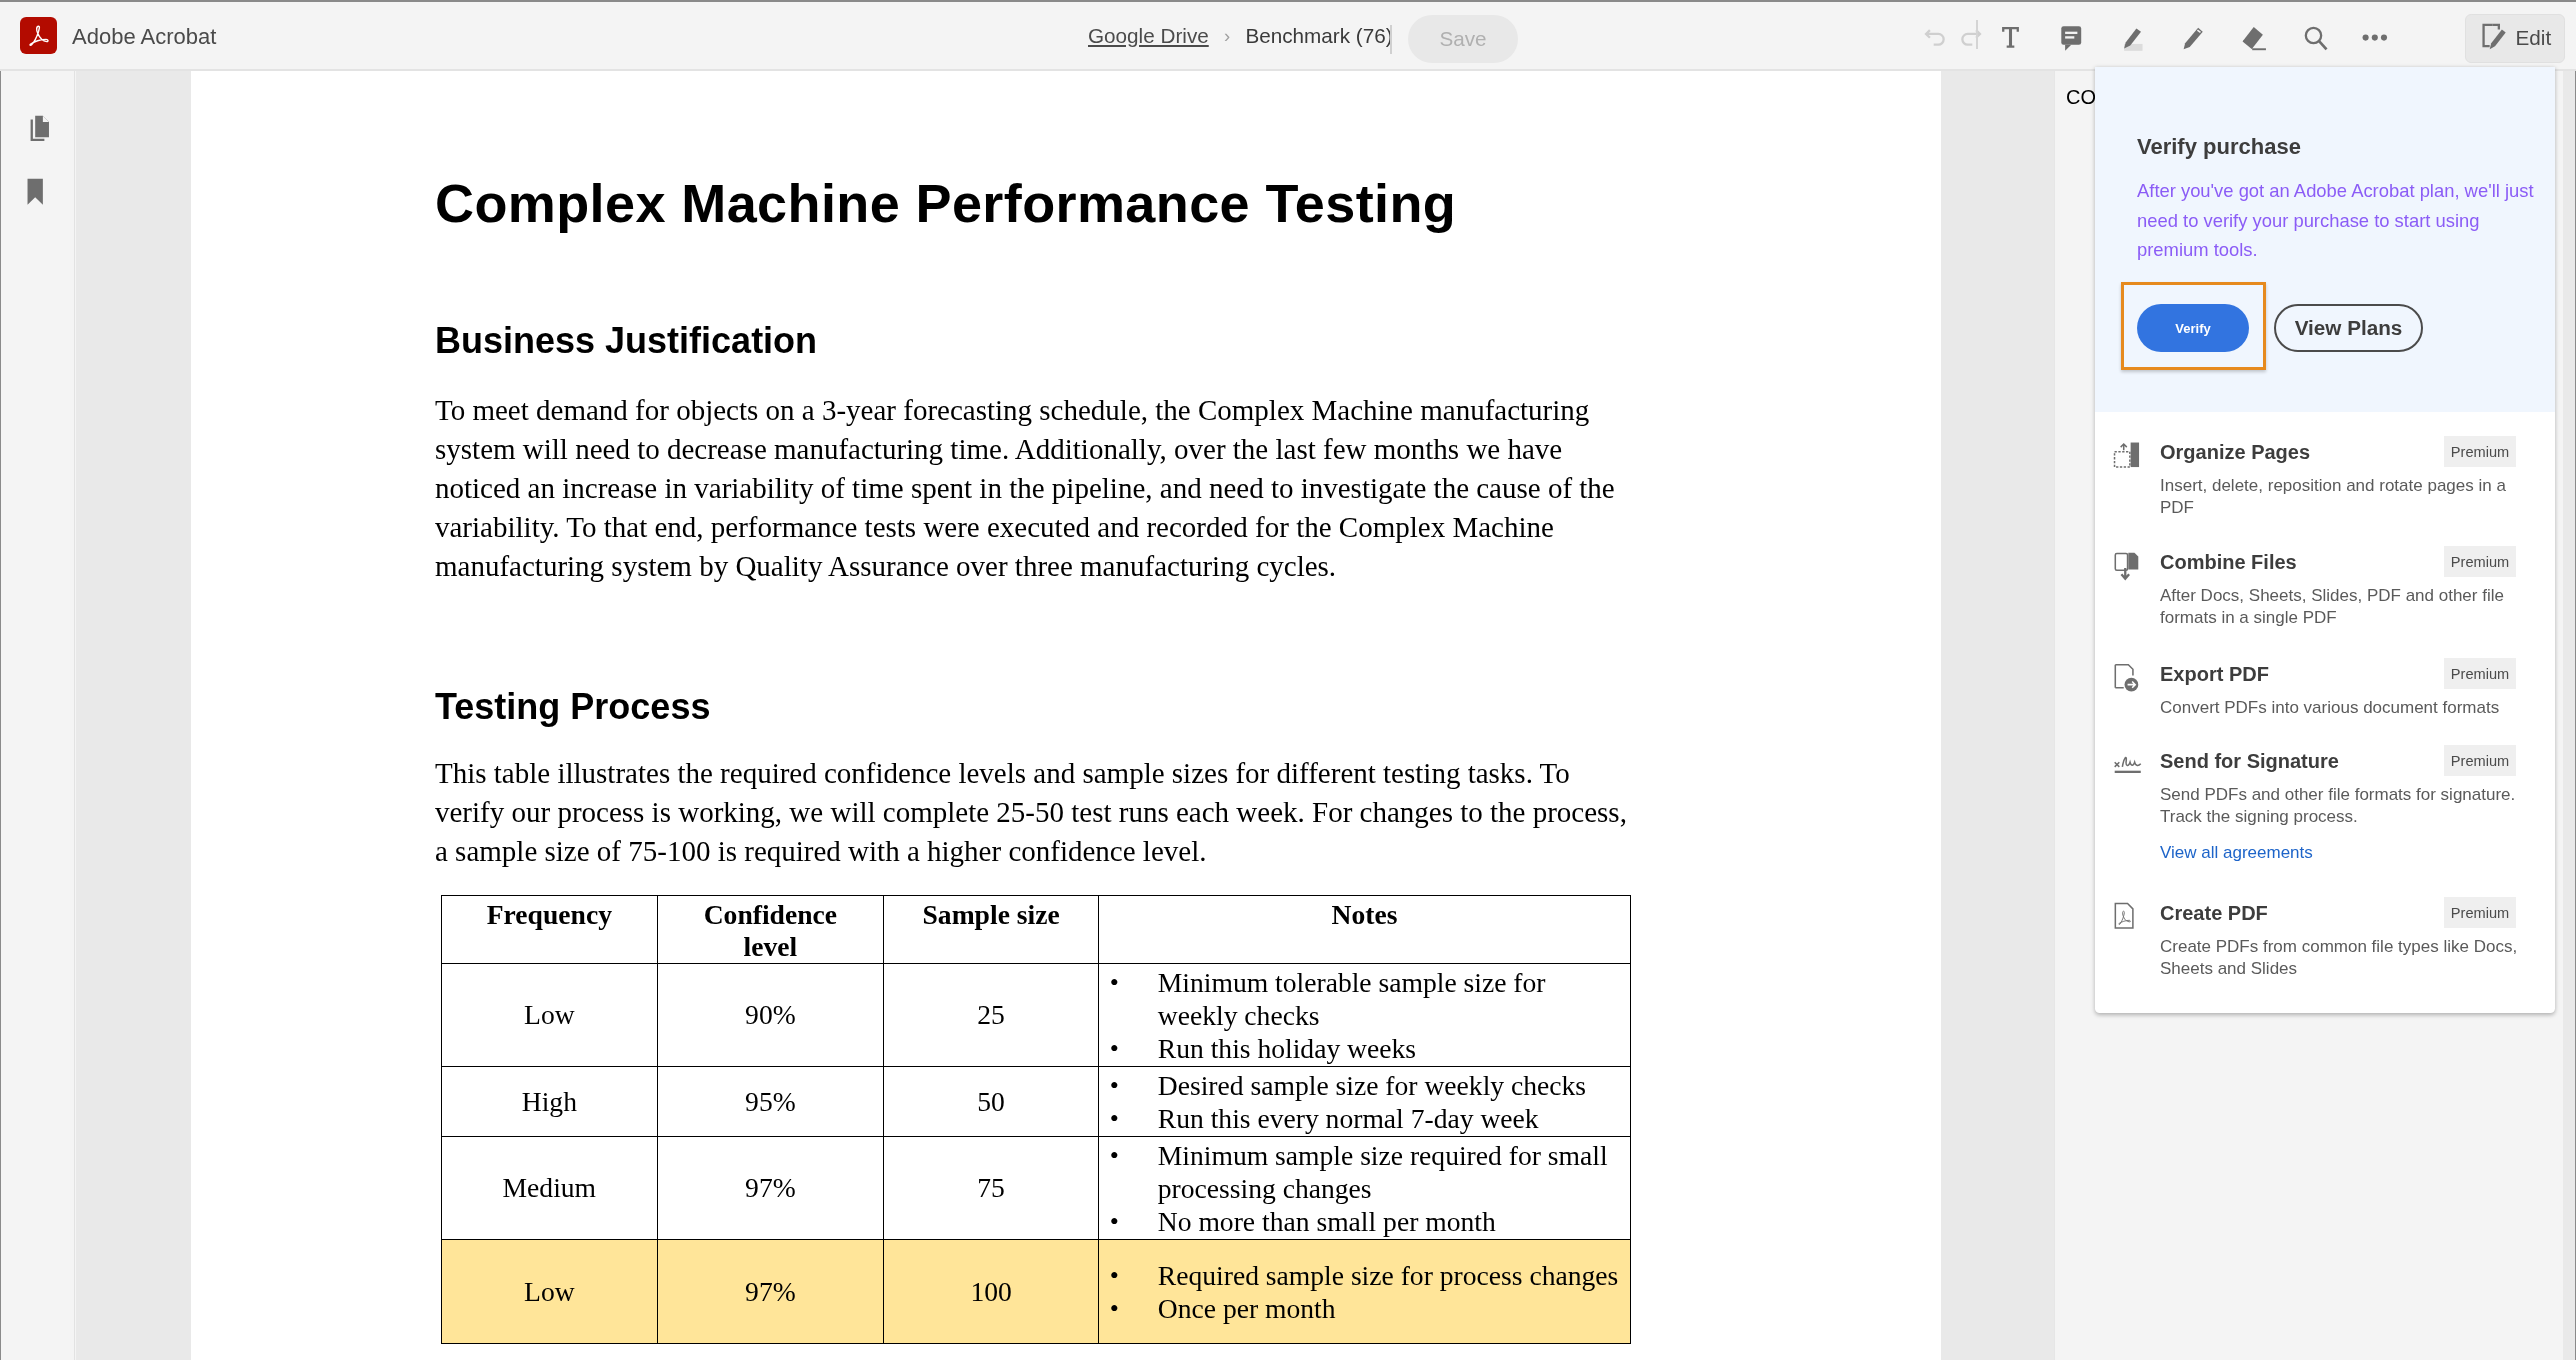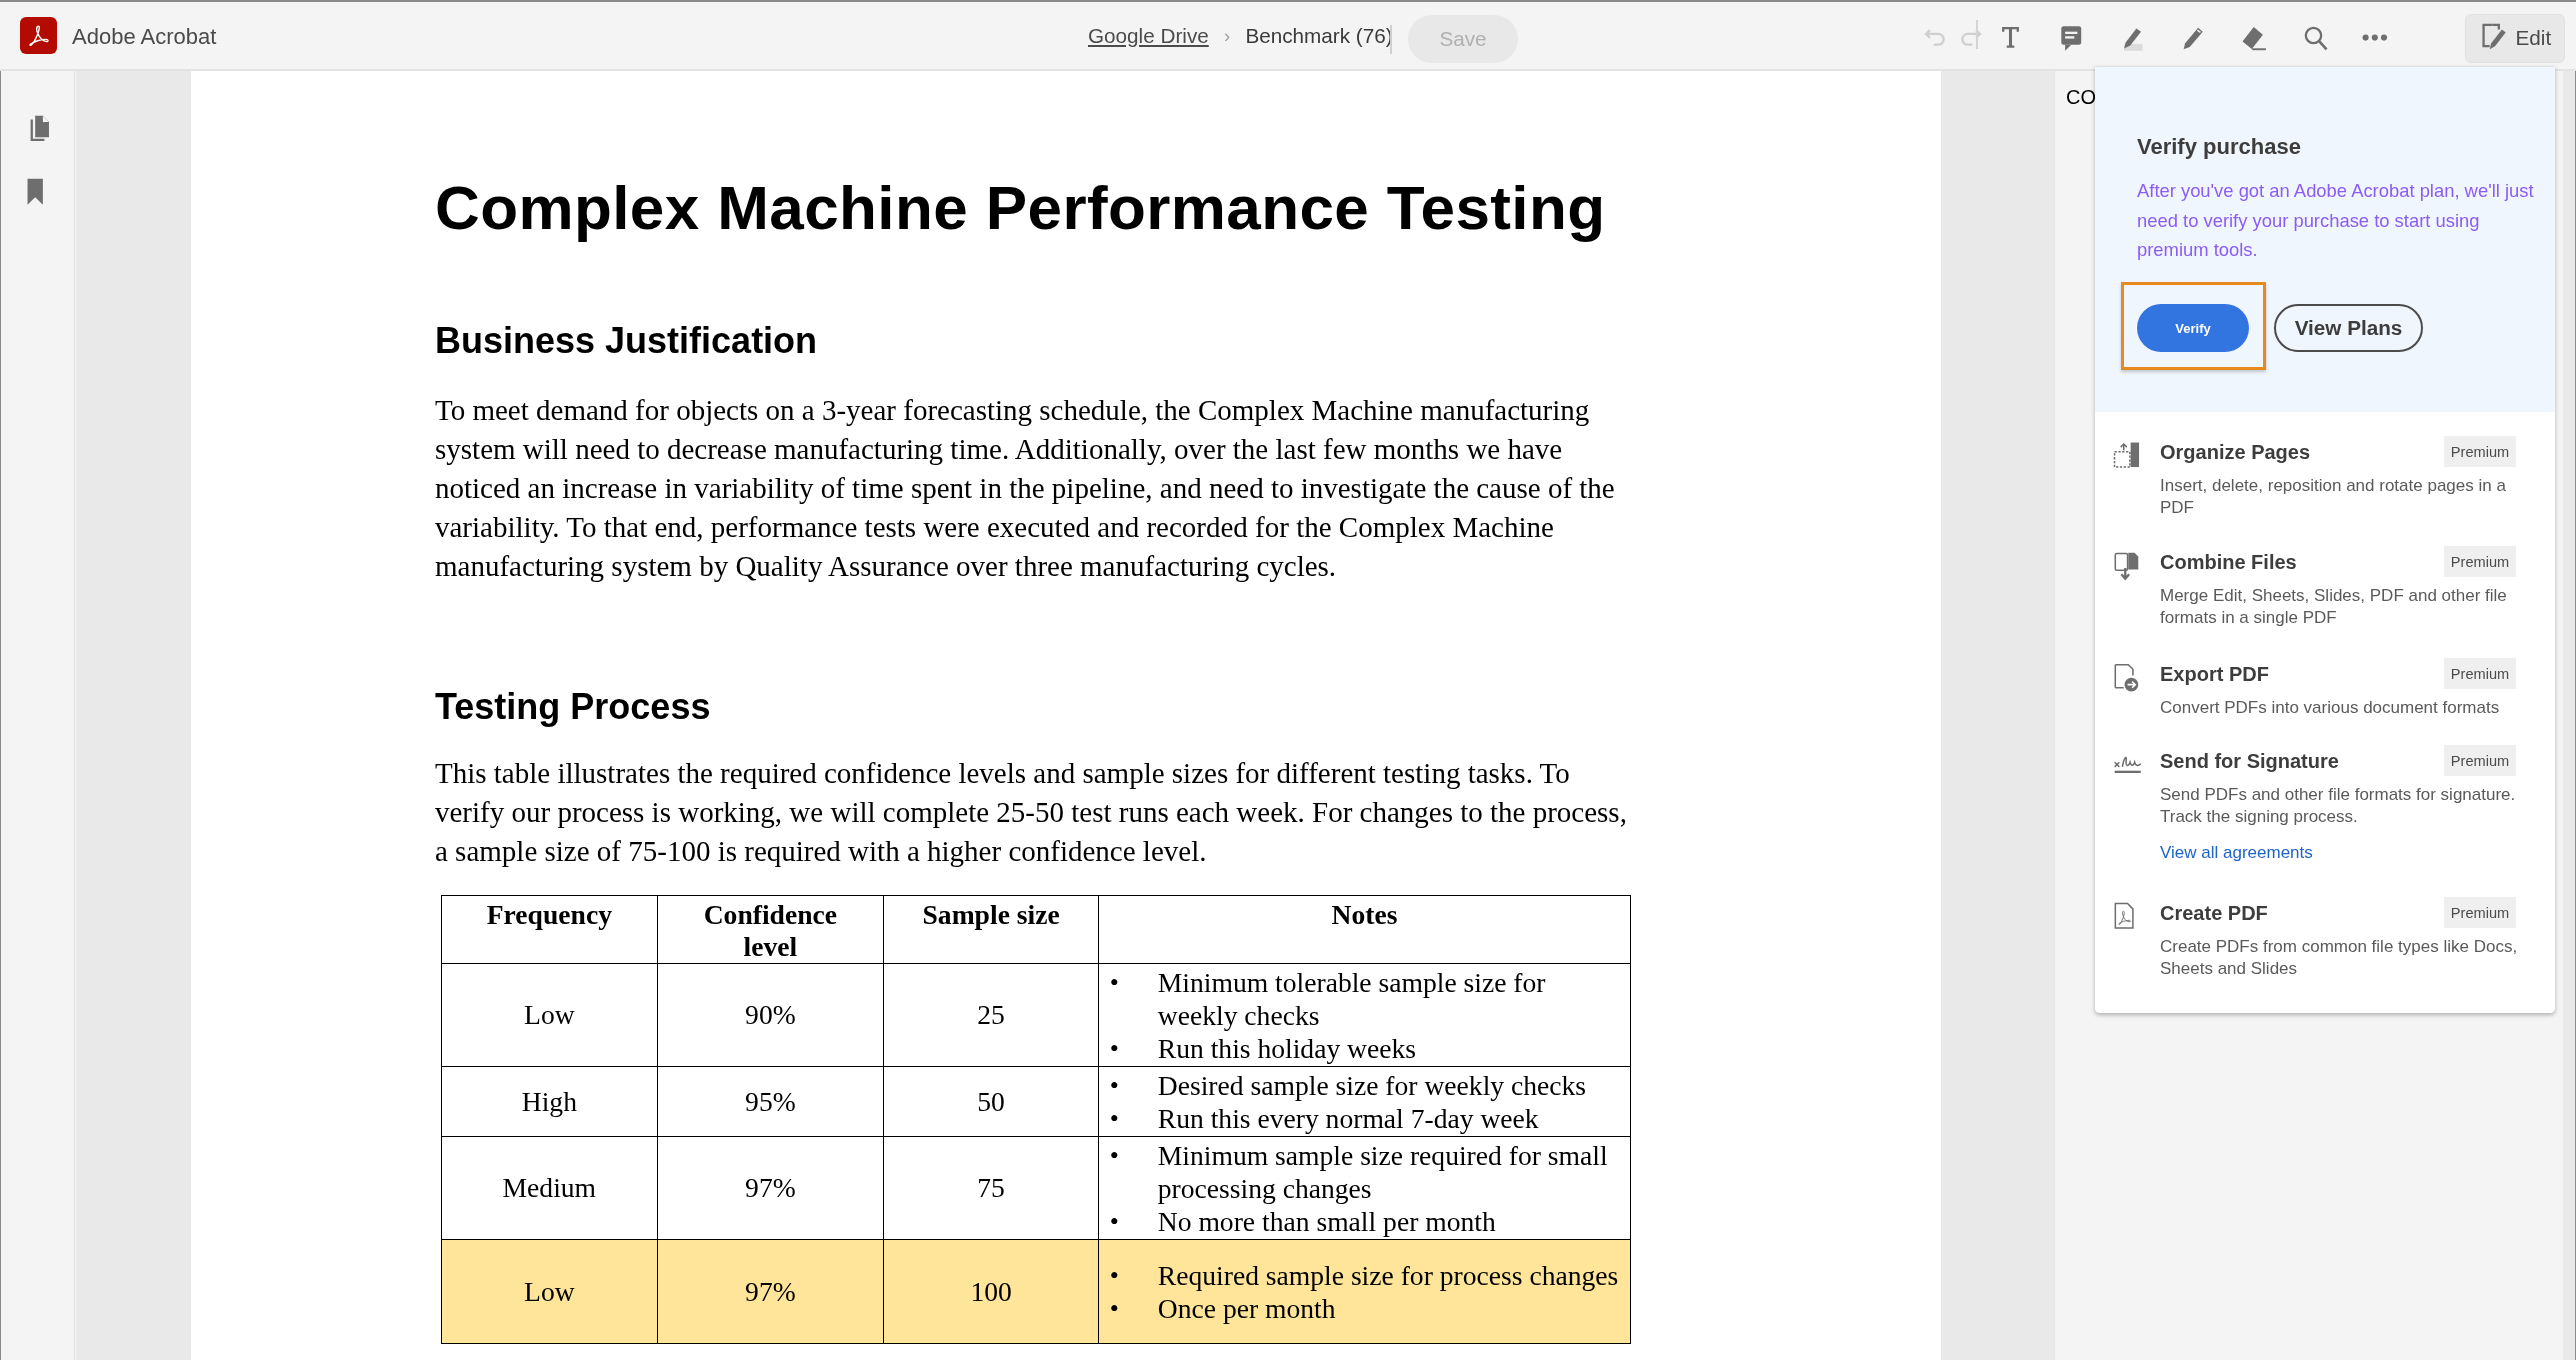--- a/index.html
+++ b/index.html
@@ -19,21 +19,21 @@
   .tb-sep { position: absolute; left: 1976px; top: 18.4px; width: 1.5px; height: 29px; background: #d4d4d4; }
   .edit-btn { position: absolute; left: 2458px; top: 11.5px; width: 100px; height: 49px; border-radius: 6.1px; background: #e8e8e8; border: 0.8px solid #e0e0e0; display: flex; align-items: center; justify-content: center; gap: 7.7px; font-size: 20.7px; color: #4a4a4a; margin-left: 7px; }
 
   
   .left-rail { position: absolute; left: 0; top: 71px; width: 75px; height: 1290px; background: #f4f4f4; border-right: 1.5px solid #e2e2e2; border-left: 1.5px solid #8a8a8a; }
   .rail-icon { position: absolute; left: 24.5px; width: 26px; height: 27.6px; }
 
   
   .canvas { position: absolute; left: 76px; top: 71px; width: 1978px; height: 1290px; background: #e9e9e9; }
   .page { position: absolute; left: 115px; top: 0; width: 1750px; height: 1290px; background: #ffffff; }
-  .doc-title { position: absolute; left: 244px; top: 101px; font-family: "Liberation Sans", sans-serif; font-weight: 700; font-size: 62px; color: #000; letter-spacing: 0.4px; white-space: nowrap; }
+  .doc-title { position: absolute; left: 244px; top: 101px; font-family: "Liberation Sans", sans-serif; font-weight: 700; font-size: 54px; color: #000; letter-spacing: 0.4px; white-space: nowrap; }
   .doc-h2 { position: absolute; left: 244px; font-family: "Liberation Sans", sans-serif; font-weight: 700; font-size: 36px; color: #000; white-space: nowrap; }
   .doc-para { position: absolute; left: 244px; width: 1195px; font-family: "Liberation Serif", serif; font-size: 29px; line-height: 39px; color: #000; }
   .doc-table { position: absolute; left: 250px; top: 824px; width: 1190px; border-collapse: collapse; font-family: "Liberation Serif", serif; font-size: 27.6px; color: #000; }
   .doc-table th, .doc-table td { border: 1.5px solid #000; text-align: center; vertical-align: middle; padding: 0 7.7px; }
   .doc-table th { font-weight: 700; vertical-align: top; padding-top: 3.1px; line-height: 32px; height: 66px; }
   .doc-table td.notes { text-align: left; padding: 1.5px 6.1px 1.5px 10.7px; }
   .doc-table ul { list-style: none; }
   .doc-table li { position: relative; padding-left: 48px; line-height: 33px; }
   .doc-table li::before { content: "\2022"; position: absolute; left: 0; top: 0; font-size: 26px; }
   .doc-table tr.hl td { background: #ffe599; }
@@ -266,21 +266,21 @@
   <div class="tool" style="top:484px">
     <div class="tool-icon">
       <svg width="27.6" height="31" viewBox="0 0 36 40">
           <rect x="3" y="3" width="16" height="22" rx="2" fill="none" stroke="#6e6e6e" stroke-width="2"></rect>
           <path d="M20 2 H28 L33 7 V24 H20 Z" fill="#6e6e6e"></path>
           <path d="M16 22 V34 M11 30 L16 36 L21 30" fill="none" stroke="#6e6e6e" stroke-width="3"></path>
         </svg>
     </div>
     <div class="tool-name">Combine Files</div>
     <div class="tool-badge">Premium</div>
-    <div class="tool-desc">Merge Edit, Sheets, Slides, PDF and other file formats in a single PDF</div>
+    <div class="tool-desc">After Docs, Sheets, Slides, PDF and other file formats in a single PDF</div>
   </div>
 
   <div class="tool" style="top:596px">
     <div class="tool-icon">
       <svg width="27.6" height="31" viewBox="0 0 36 40">
           <path d="M3 2 H20 L26 8 V16 M14 32 H3 Z M3 2 V32" fill="none" stroke="#6e6e6e" stroke-width="2"></path>
           <circle cx="24" cy="28" r="9" fill="#6e6e6e"></circle>
           <path d="M19 28 H28 M25 24 L29 28 L25 32" fill="none" stroke="#fff" stroke-width="2"></path>
         </svg>
     </div>

